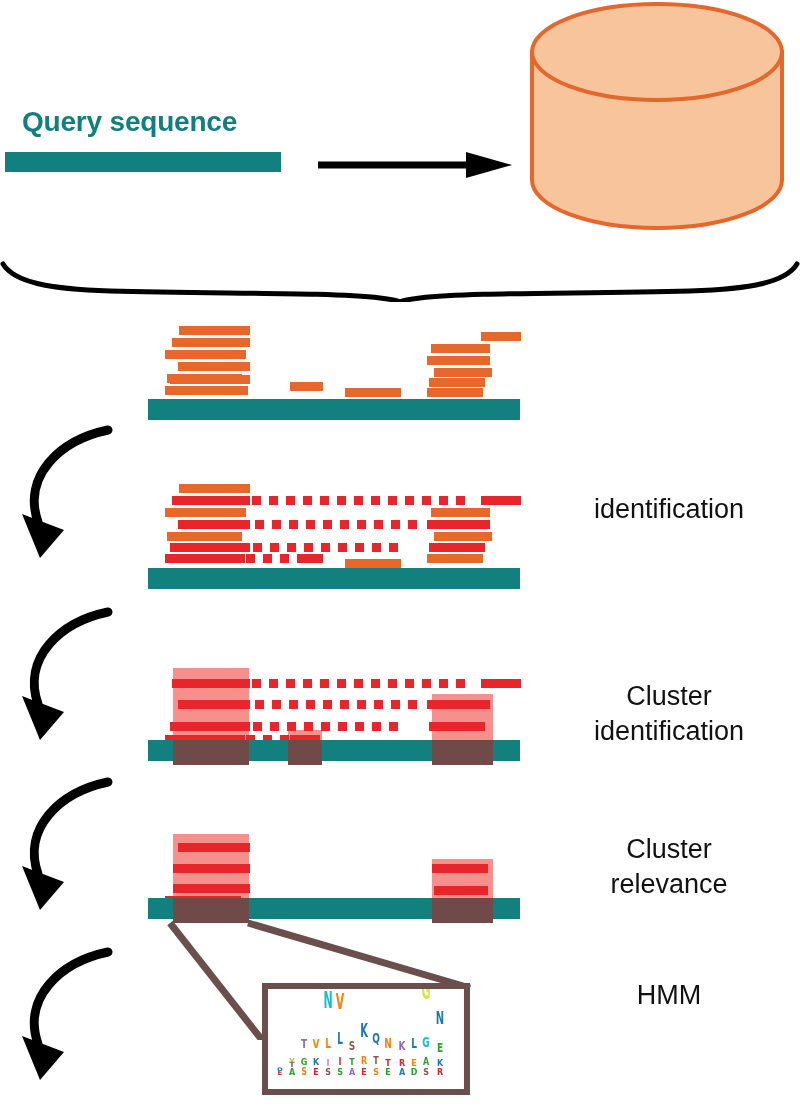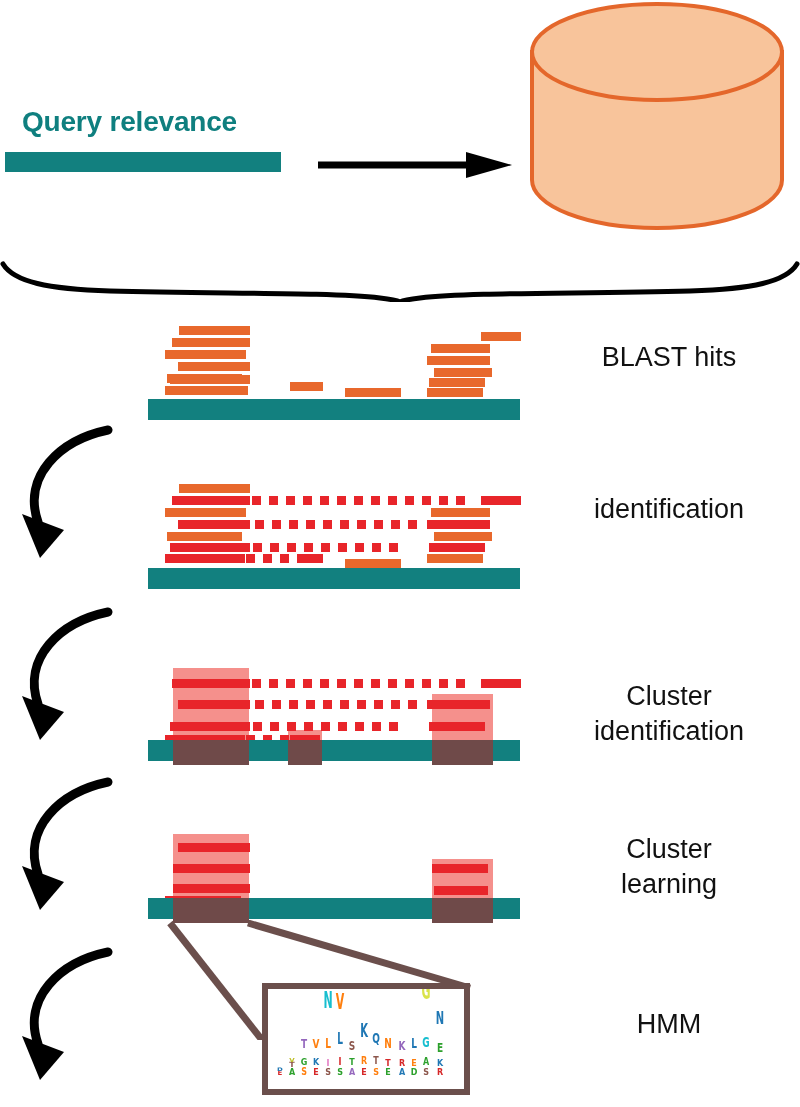--- a/index.html
+++ b/index.html
@@ -58,41 +58,40 @@
     border:6px solid #6B4F4C;background:#fff;box-sizing:border-box;
   }
   #logo-connectors{position:absolute;left:140px;top:920px;width:360px;height:120px;}
   #logo-svg{position:absolute;left:268px;top:989px;width:196px;height:100px;}
 </style>
 </head>
 <body>
 
 <div class="stage">
 
-  <div class="abs" id="query-label">Query relevance</div>
+  <div class="abs" id="query-label">Query sequence</div>
 
   <div class="abs" id="query-bar"></div>
 
 
   <svg class="abs" id="blast-arrow" viewBox="0 0 200 30">
     <line x1="2" y1="15" x2="160" y2="15" stroke="#000" stroke-width="7"></line>
     <polygon points="150,2 196,15 150,28" fill="#000"></polygon>
   </svg>
 
   <svg class="abs" id="db-cylinder" viewBox="0 0 258 228">
     <path d="M4,50 L4,178 A125,48 0 0 0 254,178 L254,50 Z" fill="#F8C49B" stroke="#E4672B" stroke-width="4"></path>
     <ellipse cx="129" cy="50" rx="125" ry="48" fill="#F8C49B" stroke="#E4672B" stroke-width="4"></ellipse>
   </svg>
 
   <svg class="abs" id="brace" viewBox="0 0 800 44">
     <path d="M3,6 C14,24 48,31 110,33 C220,36 330,34 380,40 C393,41.5 398,43 400,44
              C402,43 407,41.5 420,40 C470,34 580,36 690,33 C752,31 786,24 797,6" fill="none" stroke="#000" stroke-width="5" stroke-linecap="round"></path>
   </svg>
 
-  <div class="abs row-label" style="top:340px;">BLAST hits</div>
 
   <div>
     <div class="hit" style="left:179px;top:326px;width:71px;"></div>
     <div class="hit" style="left:172px;top:338px;width:78px;"></div>
     <div class="hit" style="left:165px;top:350px;width:81px;"></div>
     <div class="hit" style="left:178px;top:362px;width:72px;"></div>
     <div class="hit" style="left:167px;top:374px;width:75px;"></div>
     <div class="hit" style="left:170px;top:375px;width:80px;"></div>
     <div class="hit" style="left:165px;top:386px;width:83px;"></div>
 
@@ -265,21 +264,21 @@
     <div class="clusteroverlap" style="left:432px;top:740px;width:61px;height:25px;"></div>
   </div>
 
   <svg class="curvearrow" style="left:8px;top:770px;" viewBox="0 0 120 150">
     <path d="M100,12 C52,22 14,58 30,104" fill="none" stroke="#000" stroke-width="9" stroke-linecap="round"></path>
     <polygon points="14,96 56,112 32,140" fill="#000"></polygon>
   </svg>
 
   <div class="abs row-label" style="top:832px;">
     <div>Cluster</div>
-    <div>learning</div>
+    <div>relevance</div>
   </div>
 
   <div>
     <div class="clusterbox" style="left:173px;top:834px;width:76px;height:89px;"></div>
     <div class="clusterbox" style="left:432px;top:859px;width:61px;height:64px;"></div>
 
     <div class="hit-red" style="left:178px;top:843px;width:72px;"></div>
     <div class="hit-red" style="left:173px;top:864px;width:77px;"></div>
     <div class="hit-red" style="left:173px;top:884px;width:77px;"></div>
     <div class="hit-red" style="left:165px;top:896px;width:76px;"></div>
@@ -290,21 +289,21 @@
     <div class="qbar" style="left:148px;top:898px;width:372px;"></div>
     <div class="clusteroverlap" style="left:173px;top:898px;width:76px;height:25px;"></div>
     <div class="clusteroverlap" style="left:432px;top:898px;width:61px;height:25px;"></div>
   </div>
 
   <svg class="curvearrow" style="left:8px;top:940px;" viewBox="0 0 120 150">
     <path d="M100,12 C52,22 14,58 30,104" fill="none" stroke="#000" stroke-width="9" stroke-linecap="round"></path>
     <polygon points="14,96 56,112 32,140" fill="#000"></polygon>
   </svg>
 
-  <div class="abs row-label" style="top:1007px;">
+  <div class="abs row-label" style="top:978px;">
     <div>HMM</div>
   </div>
 
   <svg id="logo-connectors" viewBox="0 0 360 120">
     <line x1="30" y1="3" x2="122" y2="120" stroke="#6B4F4C" stroke-width="7"></line>
     <line x1="108" y1="3" x2="330" y2="68" stroke="#6B4F4C" stroke-width="7"></line>
   </svg>
 
   <div id="logo-box"></div>
 

